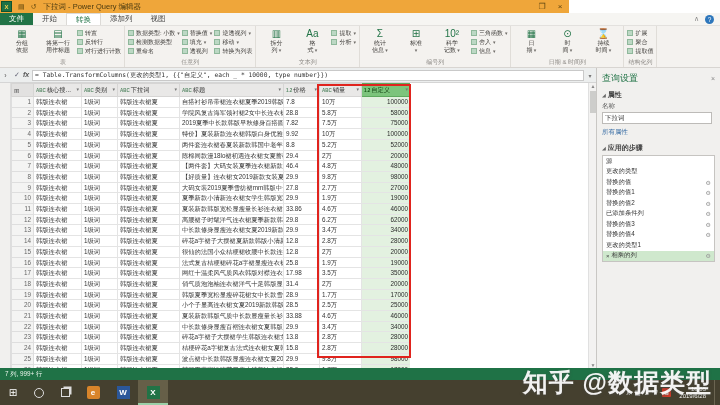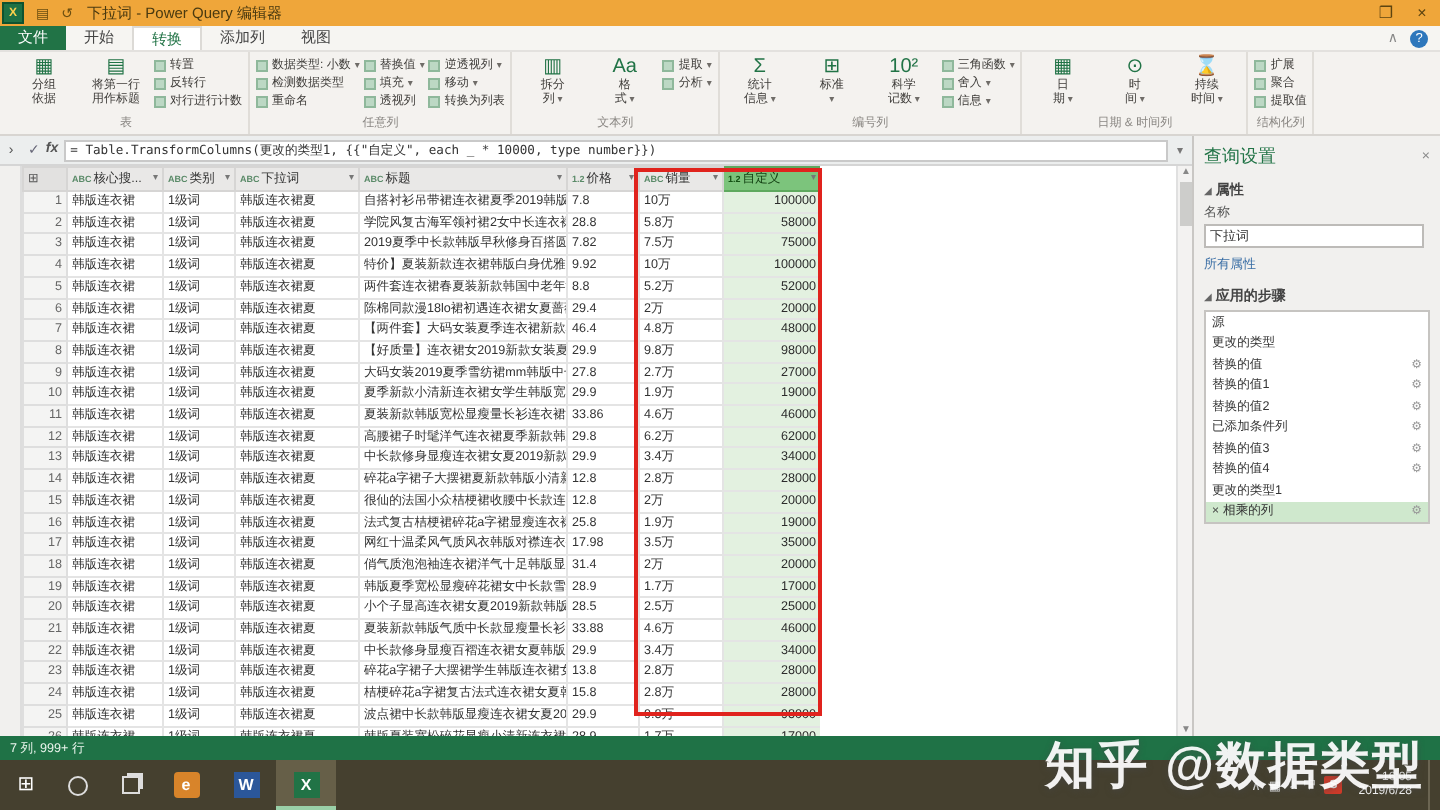--- a/index.html
+++ b/index.html
@@ -1,20 +1,20 @@
 <!DOCTYPE html>
 <html><head>
 <meta charset="utf-8">
 <style>
   * { margin:0; padding:0; box-sizing:border-box; }
   html,body { width:720px; height:405px; overflow:hidden; }
   body { position:relative; font-family:"Liberation Sans","DejaVu Sans",sans-serif; font-size:7px; color:#333; background:#fff; cursor:default; }
 
   
-  #titlebar { position:absolute; left:0; top:0; width:720px; height:13px; background:#efa63a; display:flex; align-items:center; }
+  #titlebar { position:absolute; left:0; top:0; width:569px; height:13px; background:#efa63a; display:flex; align-items:center; }
   .appicon { width:11px; height:11px; margin:0 3px 0 1px; background:#1e7145; border:1px solid #0f5330; display:flex; align-items:center; justify-content:center; color:#ffd34d; font-size:6px; font-weight:bold; }
   .qa-icon { color:#6b4e10; font-size:7px; margin:0 3px; }
   #win-title { color:#4a3a10; font-size:7.5px; margin-left:4px; }
   .wbtns { margin-left:auto; display:flex; }
   .wbtn { width:18px; height:13px; display:flex; align-items:center; justify-content:center; color:#5d4410; font-size:8px; }
 
   
   #tabrow { position:absolute; left:0; top:13px; width:720px; height:13px; background:#f6f5f2; border-bottom:1px solid #e3e1de; display:flex; align-items:stretch; }
   .tab { padding:0 9px; display:flex; align-items:center; font-size:7.5px; color:#444; }
   .tab.file { background:#217346; color:#fff; }

